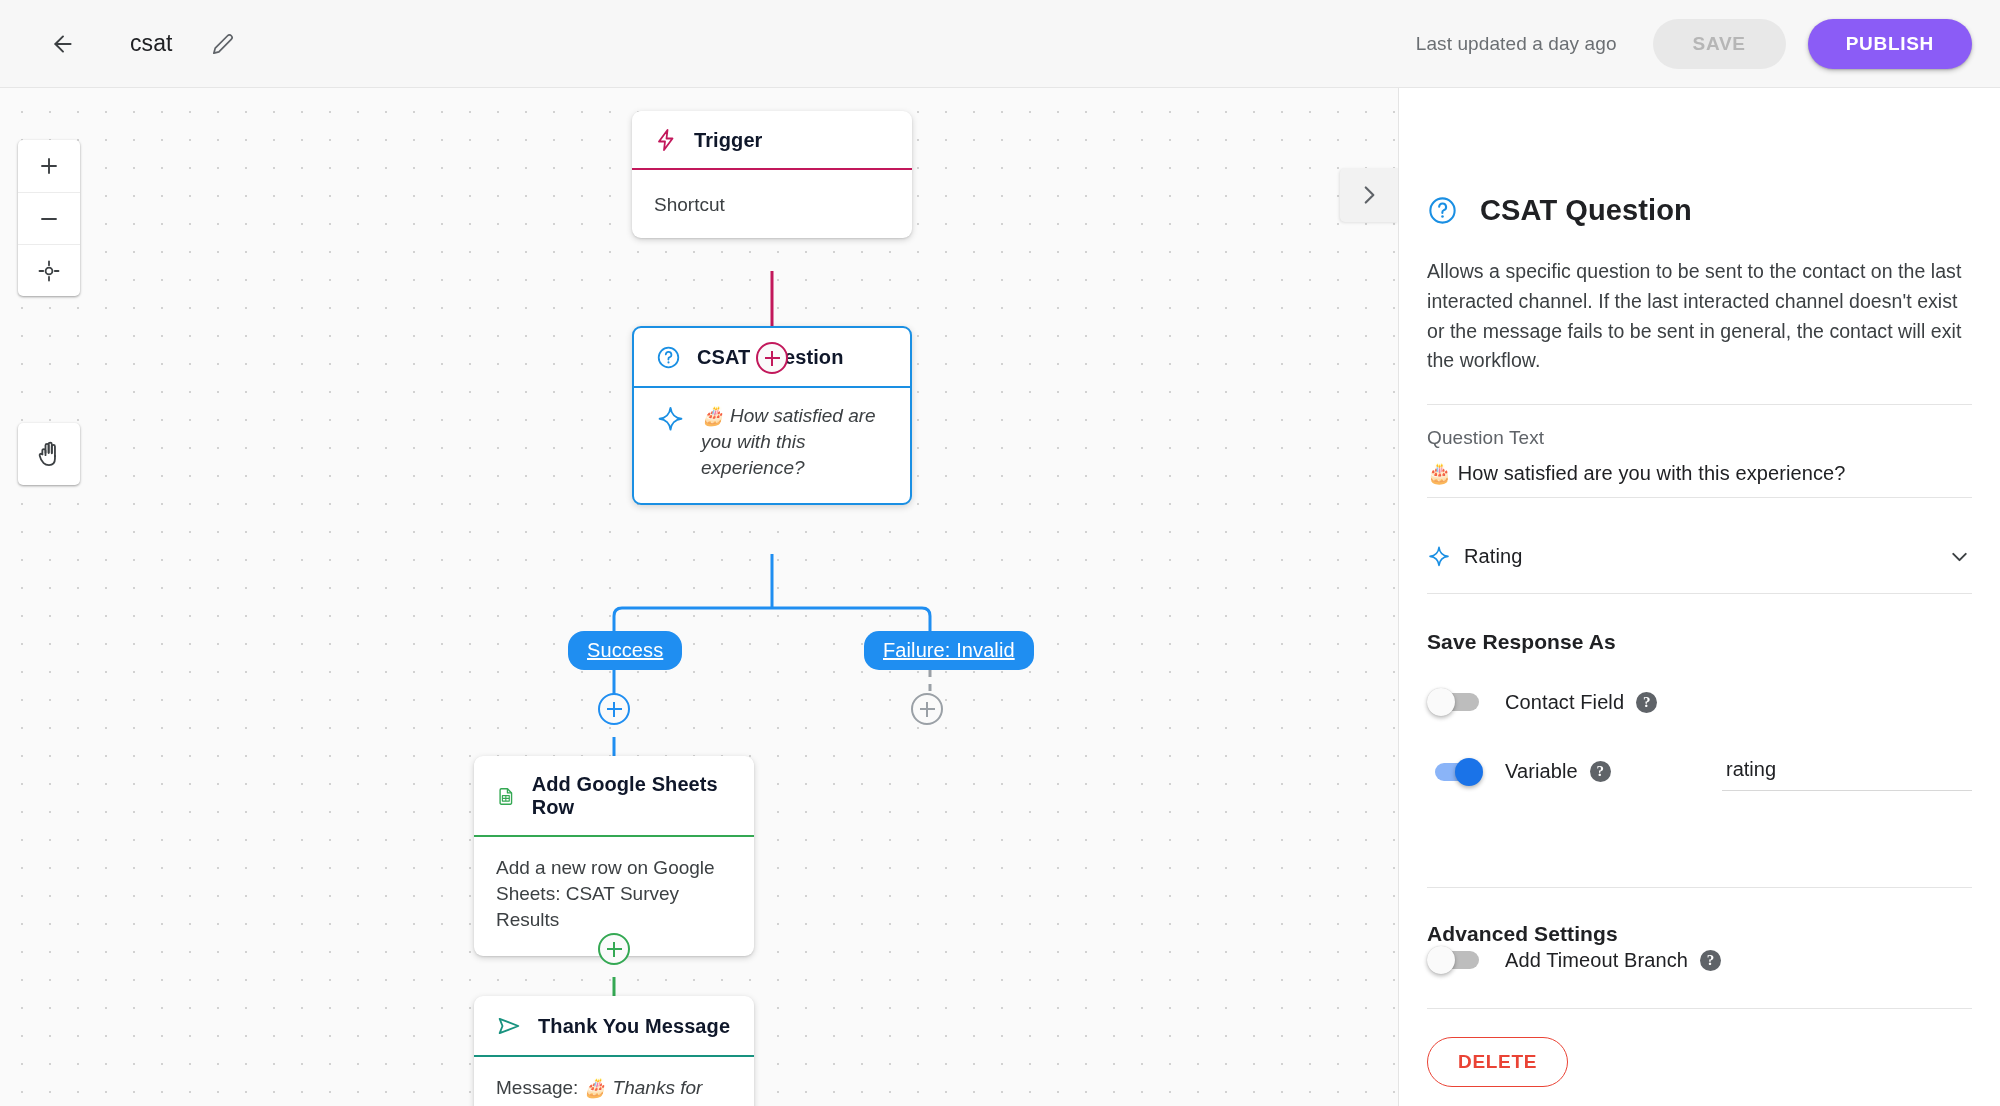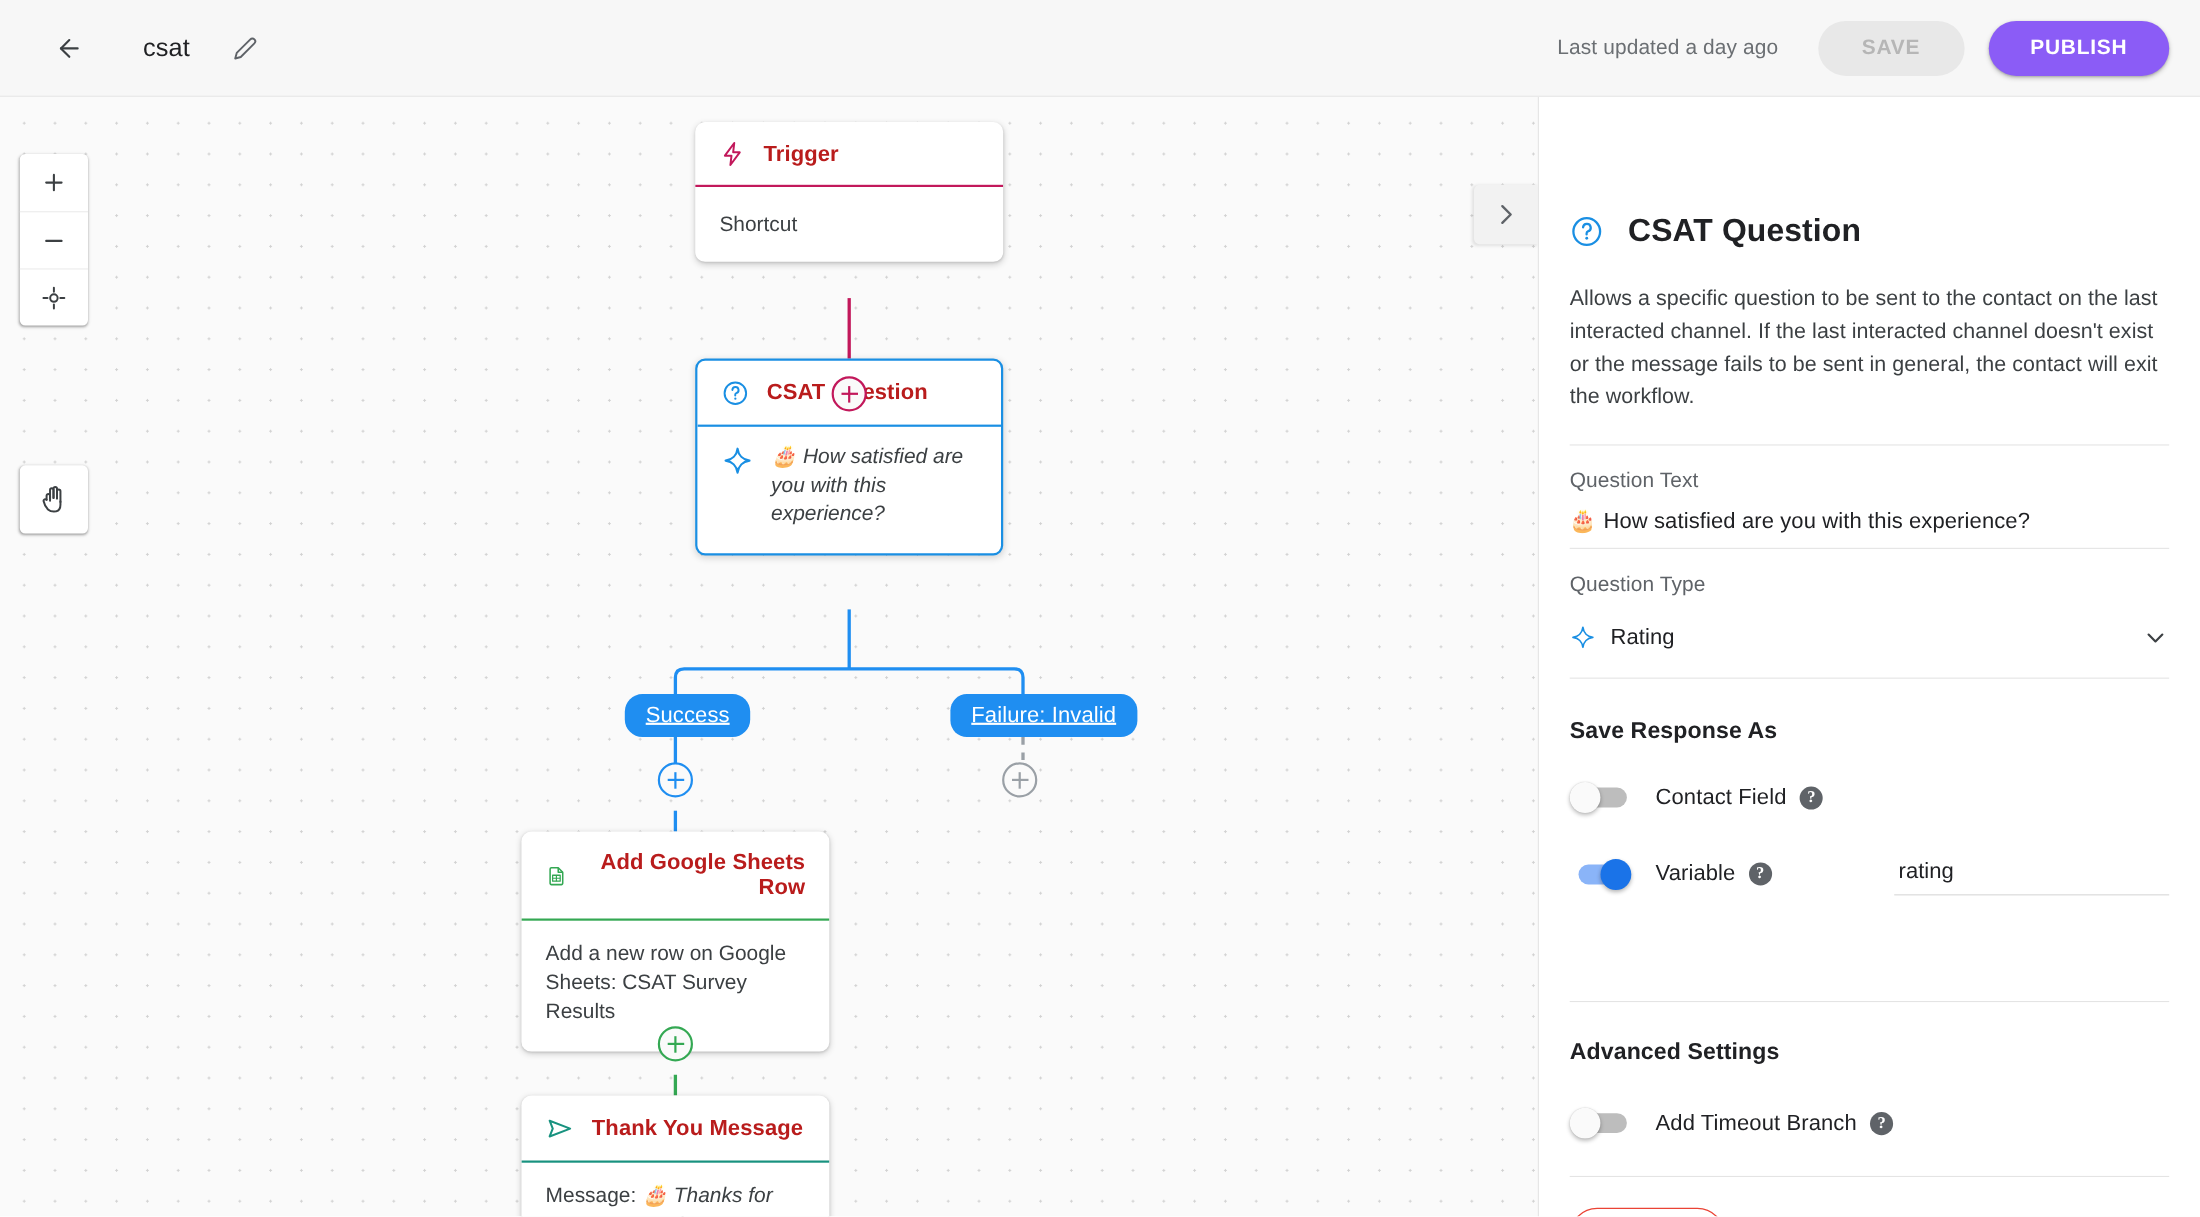--- a/index.html
+++ b/index.html
@@ -85,21 +85,21 @@
   
   .node {
     position: absolute; background: #ffffff; border-radius: 9px;
     box-shadow: 0 2px 6px rgba(0,0,0,.17), 0 1px 2px rgba(0,0,0,.10);
     z-index: 10; cursor: pointer; overflow: hidden;
   }
   .node-head {
     display: flex; align-items: center; gap: 16px;
     padding: 17px 22px 16px 22px;
   }
-  .node-title { font-size: 20px; font-weight: 700; color: #b91c1c; letter-spacing: .1px; text-align: right; }
+  .node-title { font-size: 20px; font-weight: 700; color: #0f172a; letter-spacing: .1px; }
   .node-divider { height: 2px; width: 100%; }
   .node-body {
     padding: 22px 22px 20px 22px; font-size: 19px; color: #3c4043;
     line-height: 1.38; display: flex; align-items: flex-start; gap: 16px;
   }
   .node-body .italic { font-style: italic; }
 
   #node-trigger { left: 632px; top: 23px; width: 280px; }
   #node-trigger .node-divider { background: #c2185b; }
 
@@ -386,21 +386,20 @@
 
       <div class="hr m1"></div>
 
       <div class="field-block">
         <div class="field-label">Question Text</div>
         <div class="field-value">🎂 How satisfied are you with this experience?</div>
       </div>
       <div class="hr"></div>
 
       <div class="field-block">
-        <div class="field-label">Question Type</div>
         <div class="select-row">
           <svg width="24" height="24" viewBox="0 0 24 24" fill="none" stroke="#1a8fe3" stroke-width="1.6" stroke-linejoin="round">
             <path d="M12 2.4c.6 4.9 4.1 8.4 9 9-4.9.6-8.4 4.1-9 9-.6-4.9-4.1-8.4-9-9 4.9-.6 8.4-4.1 9-9z"></path>
           </svg>
           <span class="field-value">Rating</span>
           <svg class="chev" width="25" height="25" viewBox="0 0 24 24" fill="none" stroke="#3c4043" stroke-width="1.9" stroke-linecap="round" stroke-linejoin="round">
             <polyline points="6 9.5 12 15.5 18 9.5"></polyline>
           </svg>
         </div>
       </div>
@@ -426,21 +425,21 @@
           <span class="toggle-label">Variable</span>
           <span class="help-dot">?</span>
           <input class="var-input" value="rating" style="">
         </div>
       </div>
 
       <div class="hr" style="margin-top:96px"></div>
 
       <div style="padding-top:34px">
         <div class="section-title">Advanced Settings</div>
-        <div class="toggle-row" style="margin-top:38px">
+        <div class="toggle-row" style="">
           <div class="switch">
             <div class="track"></div>
             <div class="knob"></div>
           </div>
           <span class="toggle-label">Add Timeout Branch</span>
           <span class="help-dot">?</span>
         </div>
       </div>
 
       <div class="hr" style="margin-top:34px"></div>

